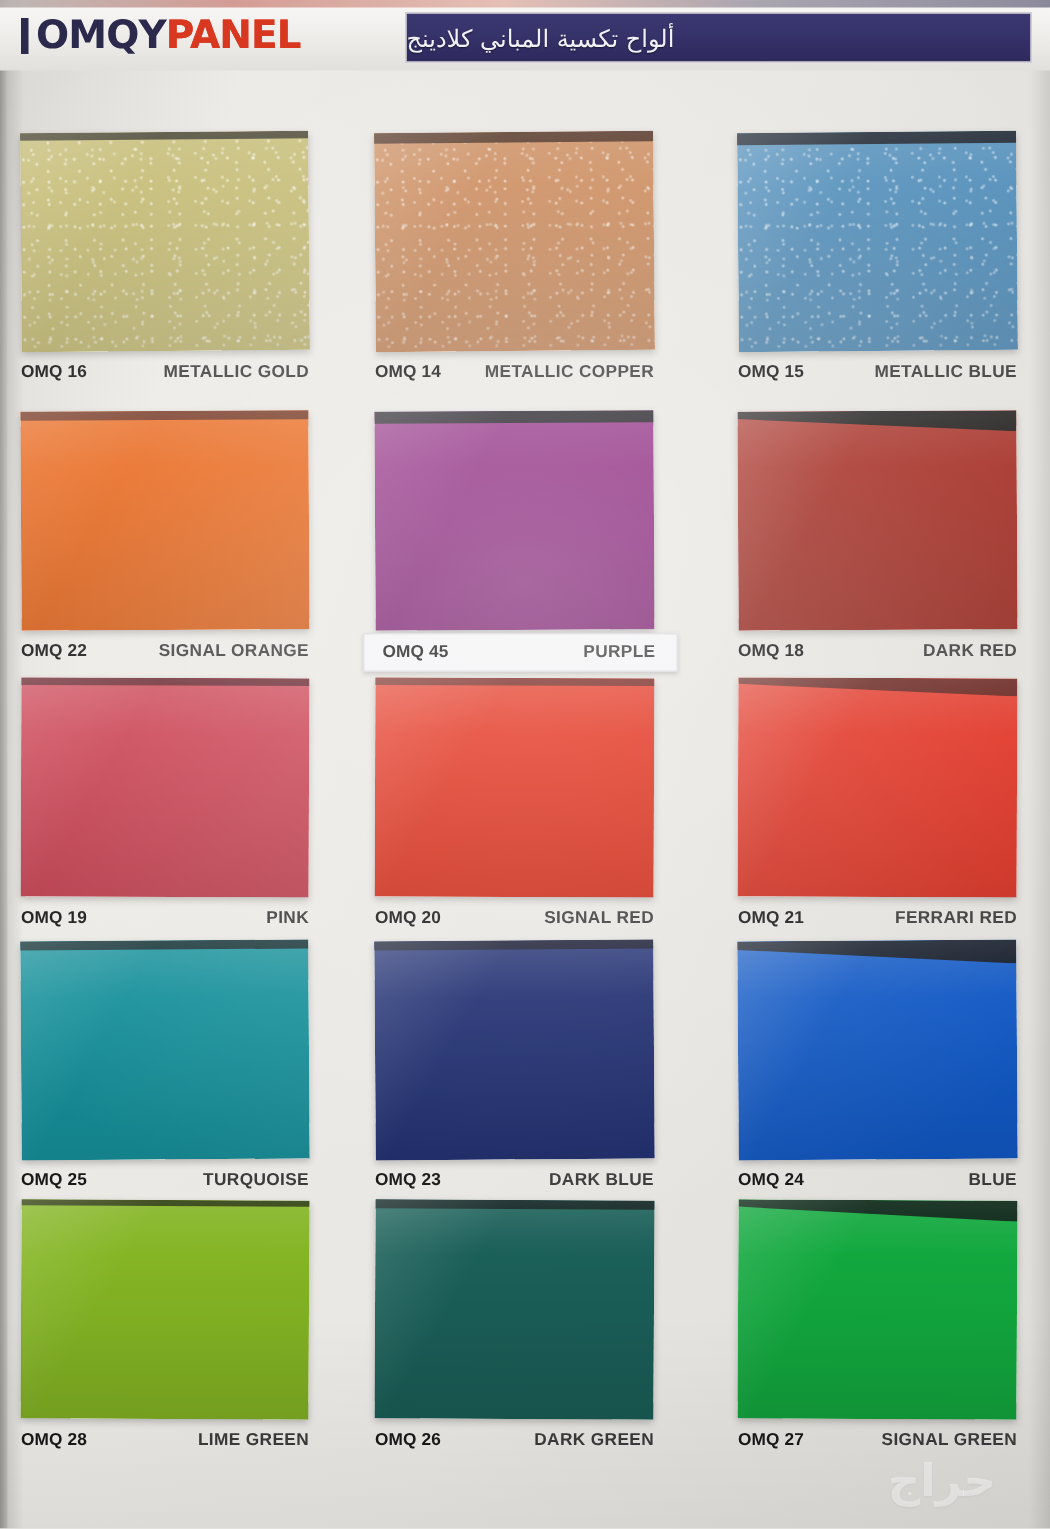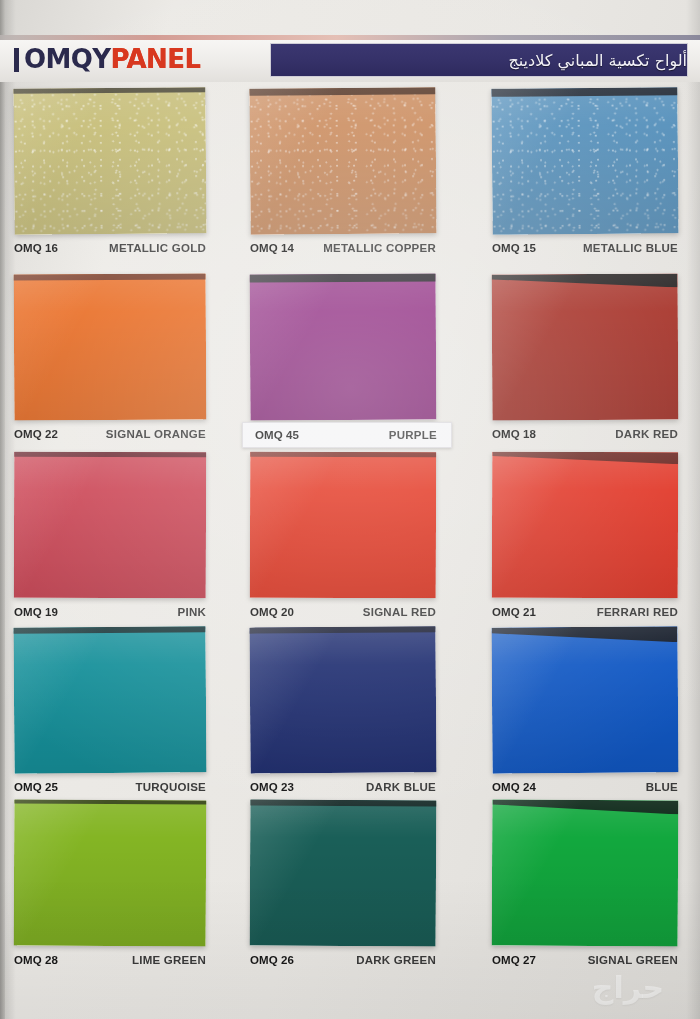--- a/index.html
+++ b/index.html
@@ -40,21 +40,20 @@
     position:absolute; left:0; top:0; width:5px; height:1019px;
     background:linear-gradient(to right,#b4b2ae,#d8d6d2);
   }
 
   
   .header {
     position: absolute;
     left: 0; top: 0;
     width: 700px; height: 52px;
     z-index: 5;
-    margin-top: 35px;
   }
   
   .header-topstrip{
     position:absolute; left:0; top:0; width:700px; height:6px;
     background:linear-gradient(to right,#b9b3b1 0%,#cf8f86 22%,#e3b8ad 48%,#9f9aa6 72%,#7d7b92 100%);
     opacity:.85;
   }
   .header-band{
     position:absolute; left:0; top:5px; width:700px; height:42px;
     background:linear-gradient(to bottom,#f7f6f4,#eceae7 60%,#e2e0dc);
@@ -86,21 +85,21 @@
   }
 
   .arabic-band {
     position: absolute;
     left: 270px; top: 8px;
     width: 418px; height: 34px;
     background: linear-gradient(to bottom, #3b3770 0%, #36326a 45%, #2e2a5e 100%);
     border: 1px solid #cfcdd6;
     display: flex;
     align-items: center;
-    justify-content: flex-end;
+    justify-content: flex-start;
     overflow: hidden;
   }
   .arabic-band .arabic-text{
     color: #f2f1f7;
     font-size: 16px;
     letter-spacing: 1px;
     direction: rtl;
     font-family: "DejaVu Sans", sans-serif;
     white-space: nowrap;
     text-shadow: 0 1px 1px rgba(0,0,0,.5);

